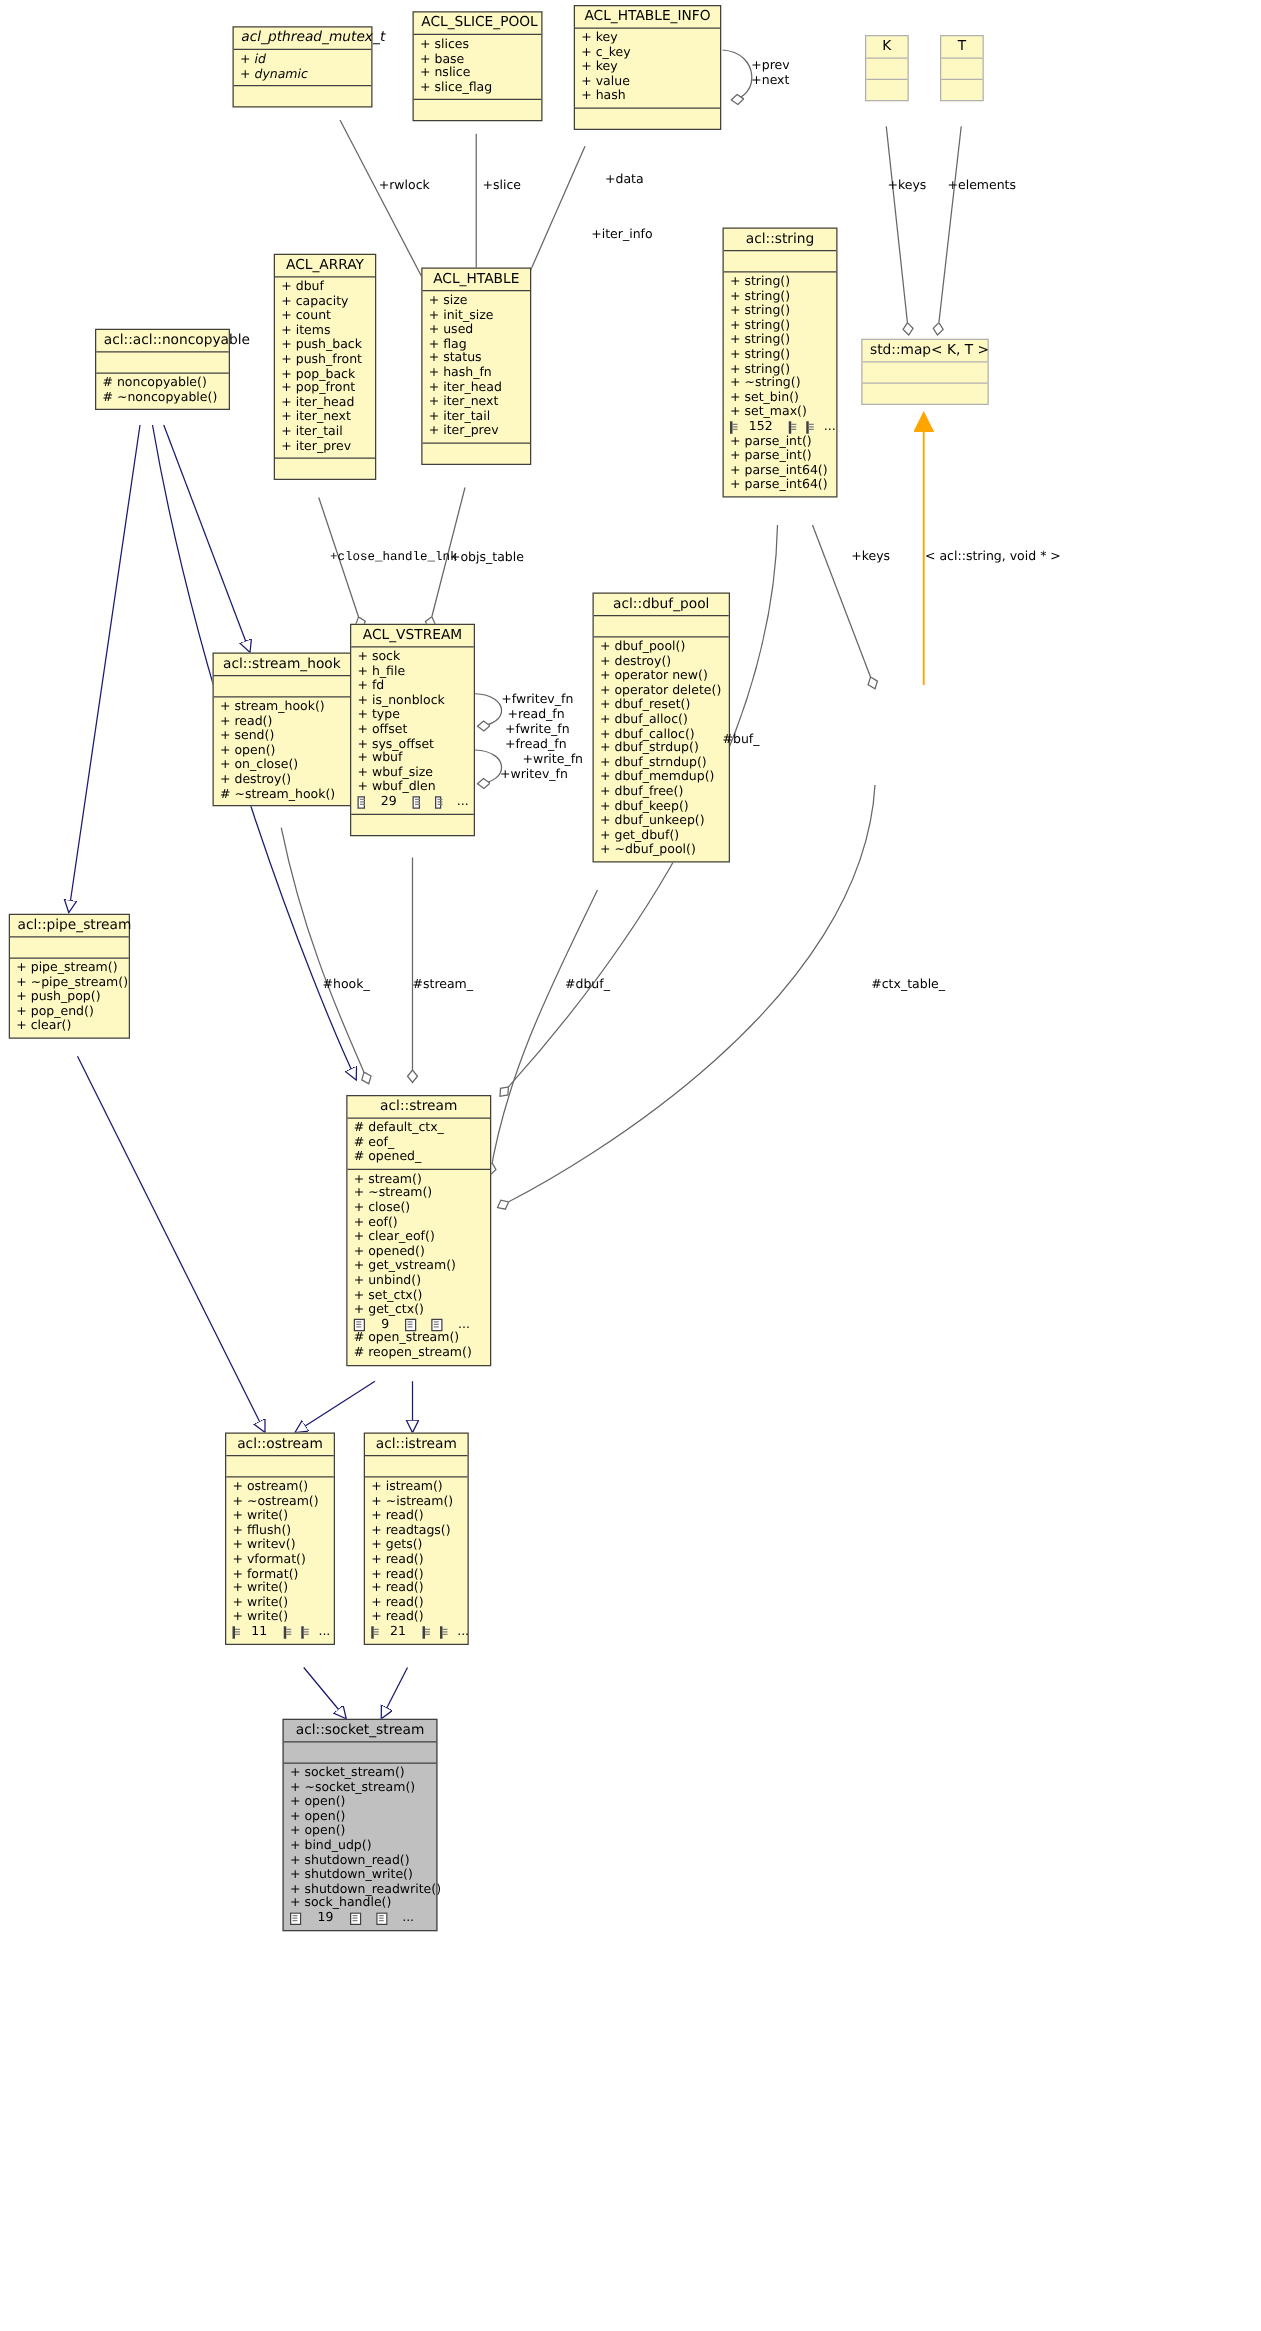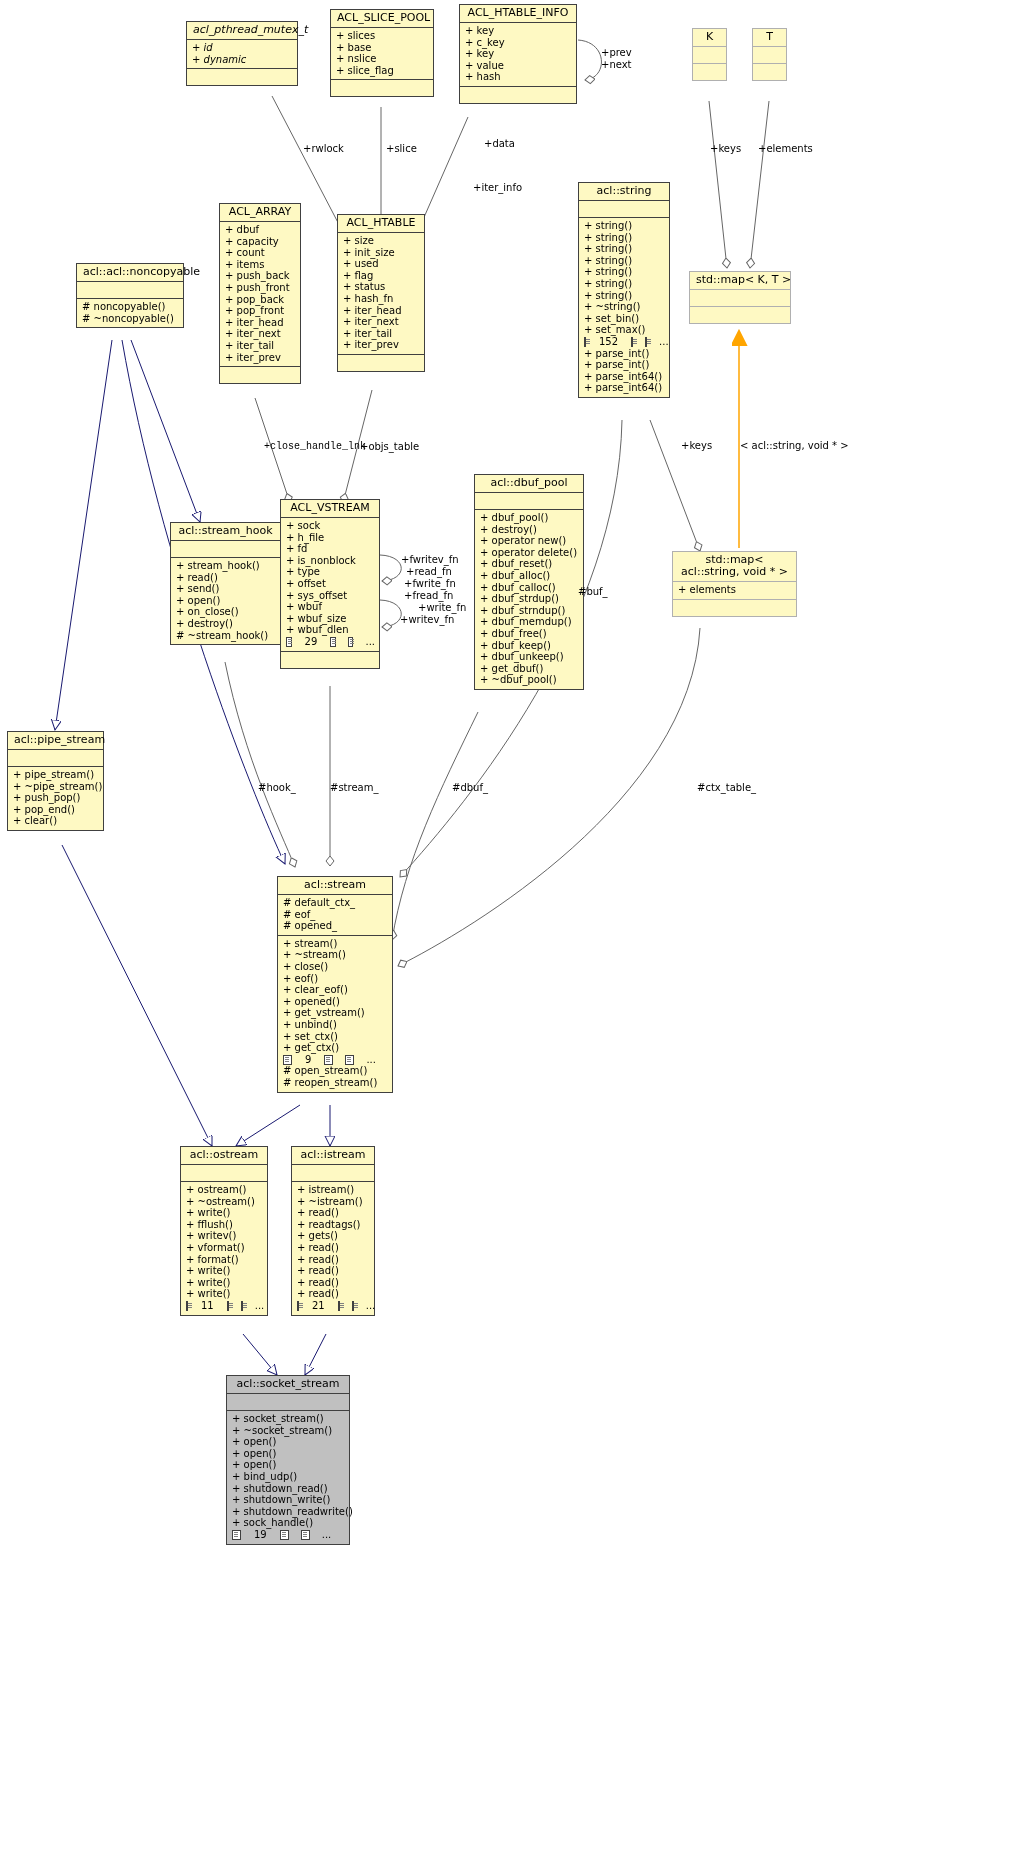--- a/index.html
+++ b/index.html
@@ -320,29 +320,20 @@
       <div>+ dbuf_strndup()</div>
       <div>+ dbuf_memdup()</div>
       <div>+ dbuf_free()</div>
       <div>+ dbuf_keep()</div>
       <div>+ dbuf_unkeep()</div>
       <div>+ get_dbuf()</div>
       <div>+ ~dbuf_pool()</div>
     </div>
   </div>
 
-  <div class="node tmpl" style="left:672px;top:551px;width:125px;">
-    <div class="title" style="white-space:normal;">std::map&lt; acl::string, void * &gt;</div>
-    <div class="sep"></div>
-    <div class="compart">
-      <div>+ elements</div>
-    </div>
-    <div class="sep"></div>
-    <div class="compart empty"></div>
-  </div>
 
   <div class="node" style="left:7px;top:731px;width:97px;">
     <div class="title">acl::pipe_stream</div>
     <div class="sep"></div>
     <div class="compart empty"></div>
     <div class="sep"></div>
     <div class="compart">
       <div>+ pipe_stream()</div>
       <div>+ ~pipe_stream()</div>
       <div>+ push_pop()</div>

